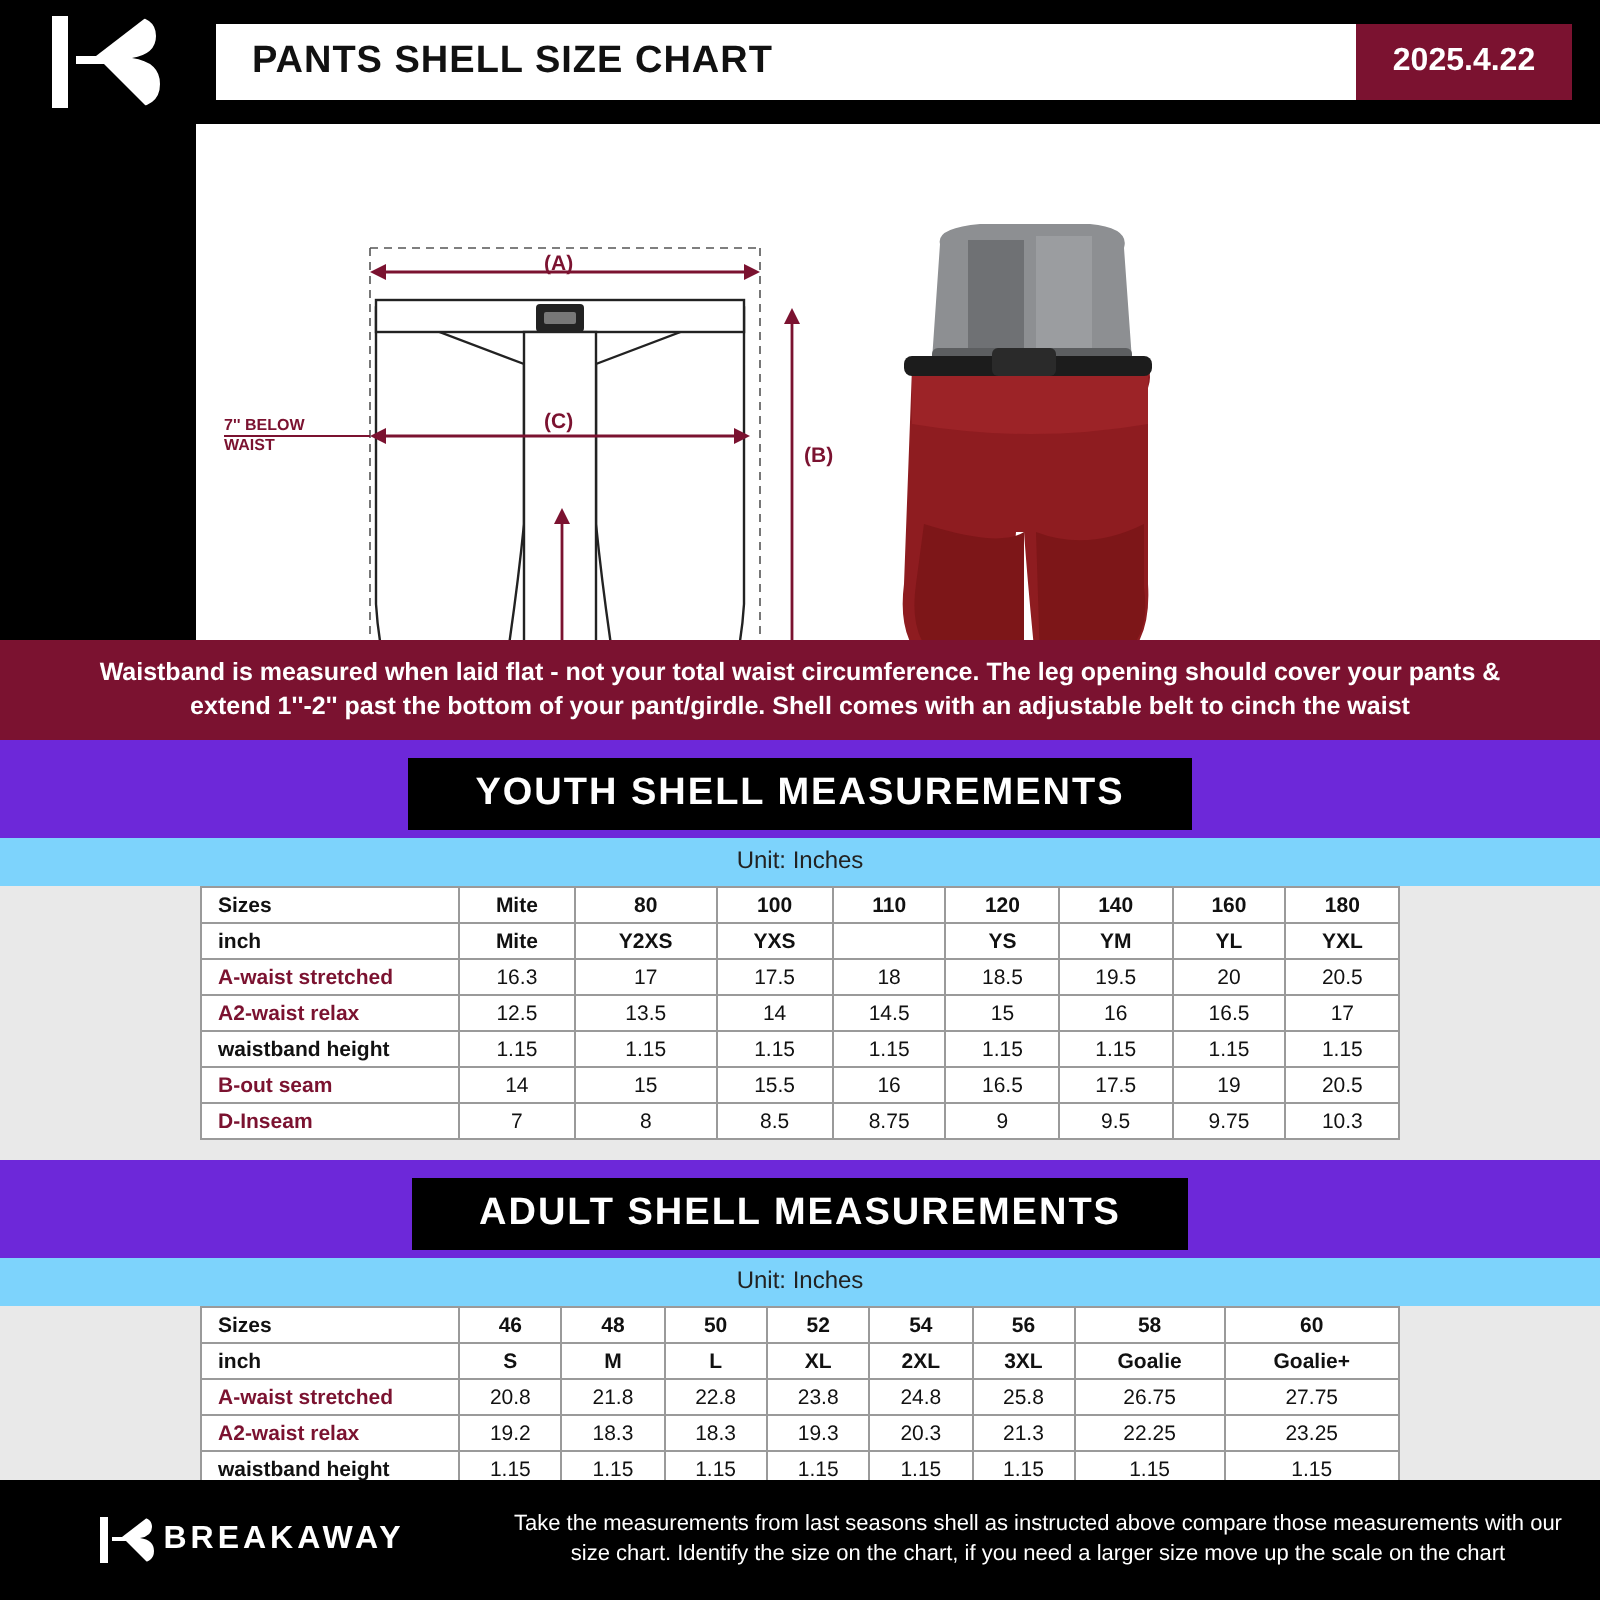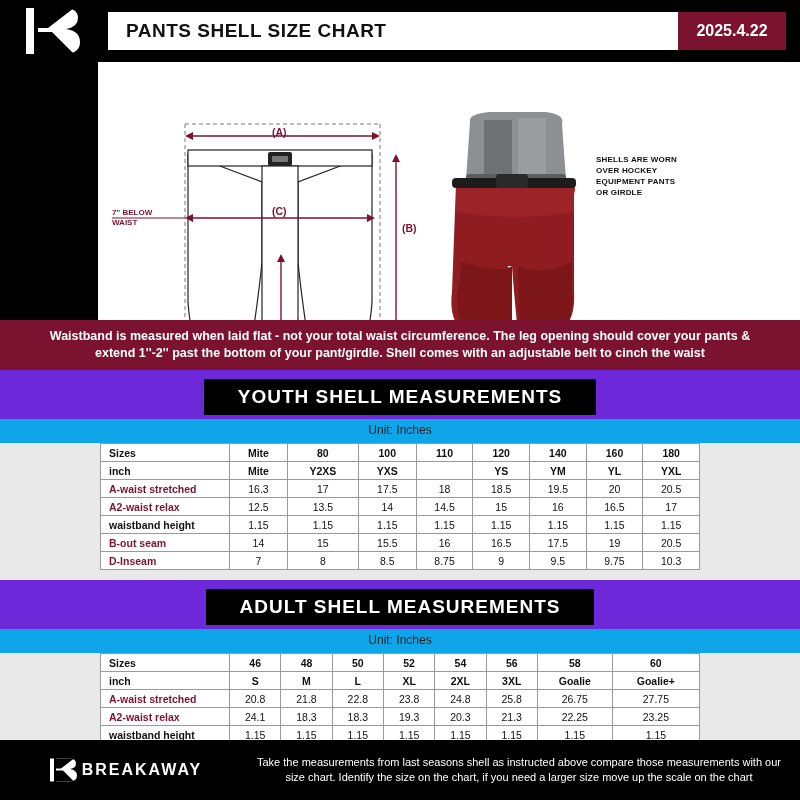--- a/index.html
+++ b/index.html
@@ -23,21 +23,21 @@
 
   .lbl{position:absolute;font-size:10.5px;font-weight:bold;color:#7b1230;}
   .lbl-dark{position:absolute;font-size:8px;font-weight:bold;color:#7b1230;line-height:10px;}
 
   
   .banner{background:#7b1230;color:#fff;text-align:center;font-size:12.5px;line-height:17px;padding:8px 40px;font-weight:600;}
 
   
   .sect-wrap{background:#6d28d9;padding:9px 0 4px;text-align:center;position:relative;}
   .sect-title{display:inline-block;background:#000;color:#fff;font-size:19px;font-weight:bold;letter-spacing:1px;padding:7px 34px;}
-  .unit{background:#0ea5e9;text-align:center;font-size:12px;color:#222;padding:4px 0 6px;}
+  .unit{background:#7dd3fc;text-align:center;font-size:12px;color:#222;padding:4px 0 6px;}
 
   
   .tbl-wrap{background:#e9e9e9;padding:0 100px 10px 100px;}
   table{border-collapse:collapse;width:100%;background:#fff;}
   td{border:1px solid #9a9a9a;font-size:10.5px;text-align:center;height:17px;padding:0 2px;color:#111;}
   td.rowhead{text-align:left;padding-left:8px;width:118px;font-weight:bold;}
   td.colhead{font-weight:bold;}
   .mar{color:#7b1230;font-weight:bold;}
 
   
@@ -113,21 +113,20 @@
       <rect x="452" y="116" width="124" height="10" rx="4" fill="#1c1c1c"></rect>
       <rect x="496" y="112" width="32" height="14" rx="3" fill="#2a2a2a"></rect>
     </svg>
 
     <div class="lbl" style="left:272px;top:64px;">(A)</div>
     <div class="lbl" style="left:272px;top:143px;">(C)</div>
     <div class="lbl" style="left:402px;top:160px;">(B)</div>
 
     <div class="lbl-dark" style="left:112px;top:146px;">7'' BELOW<br>WAIST</div>
 
-    <div class="note">SHELLS ARE WORN<br>OVER HOCKEY<br>EQUIPMENT PANTS<br>OR GIRDLE</div>
   </div>
 
   <div class="banner">Waistband is measured when laid flat - not your total waist circumference. The leg opening should cover your pants &amp; extend 1''-2'' past the bottom of your pant/girdle. Shell comes with an adjustable belt to cinch the waist</div>
 
   <div class="sect-wrap">
     <span class="sect-title">YOUTH SHELL MEASUREMENTS</span>
   </div>
   <div class="unit">Unit: Inches</div>
   <div class="tbl-wrap">
     <table>
@@ -248,21 +247,21 @@
             <td>21.8</td>
             <td>22.8</td>
             <td>23.8</td>
             <td>24.8</td>
             <td>25.8</td>
             <td>26.75</td>
             <td>27.75</td>
           </tr>
           <tr>
             <td class="rowhead" style="color: rgb(123, 18, 48);"><span class="mar">A2</span>-waist relax</td>
-            <td>24.1</td>
+            <td>19.2</td>
             <td>18.3</td>
             <td>18.3</td>
             <td>19.3</td>
             <td>20.3</td>
             <td>21.3</td>
             <td>22.25</td>
             <td>23.25</td>
           </tr>
           <tr>
             <td class="rowhead">waistband height</td>

